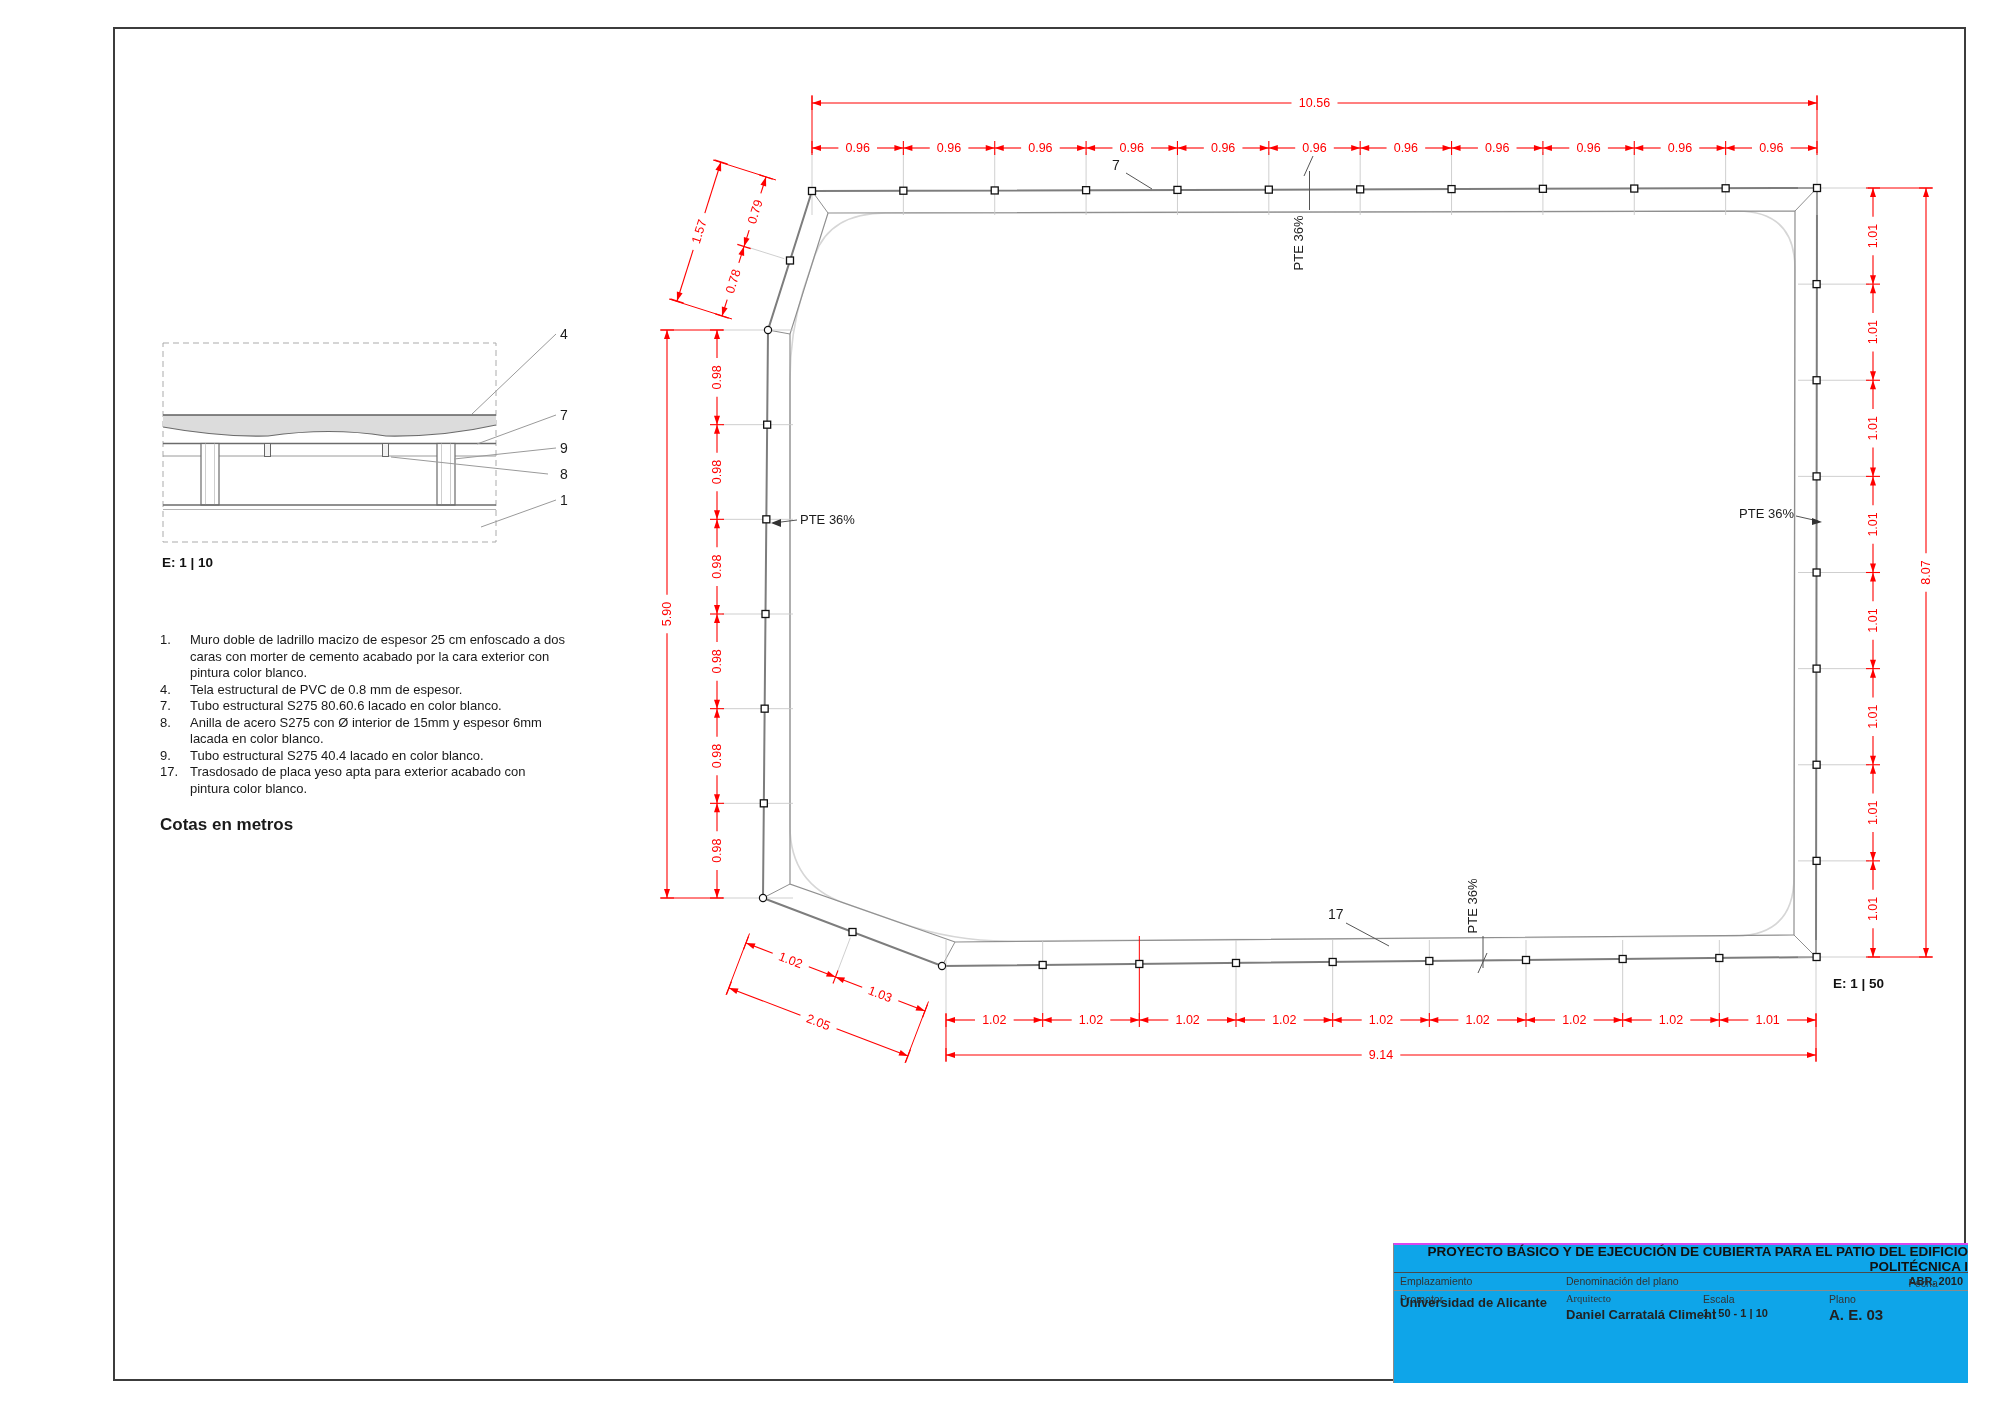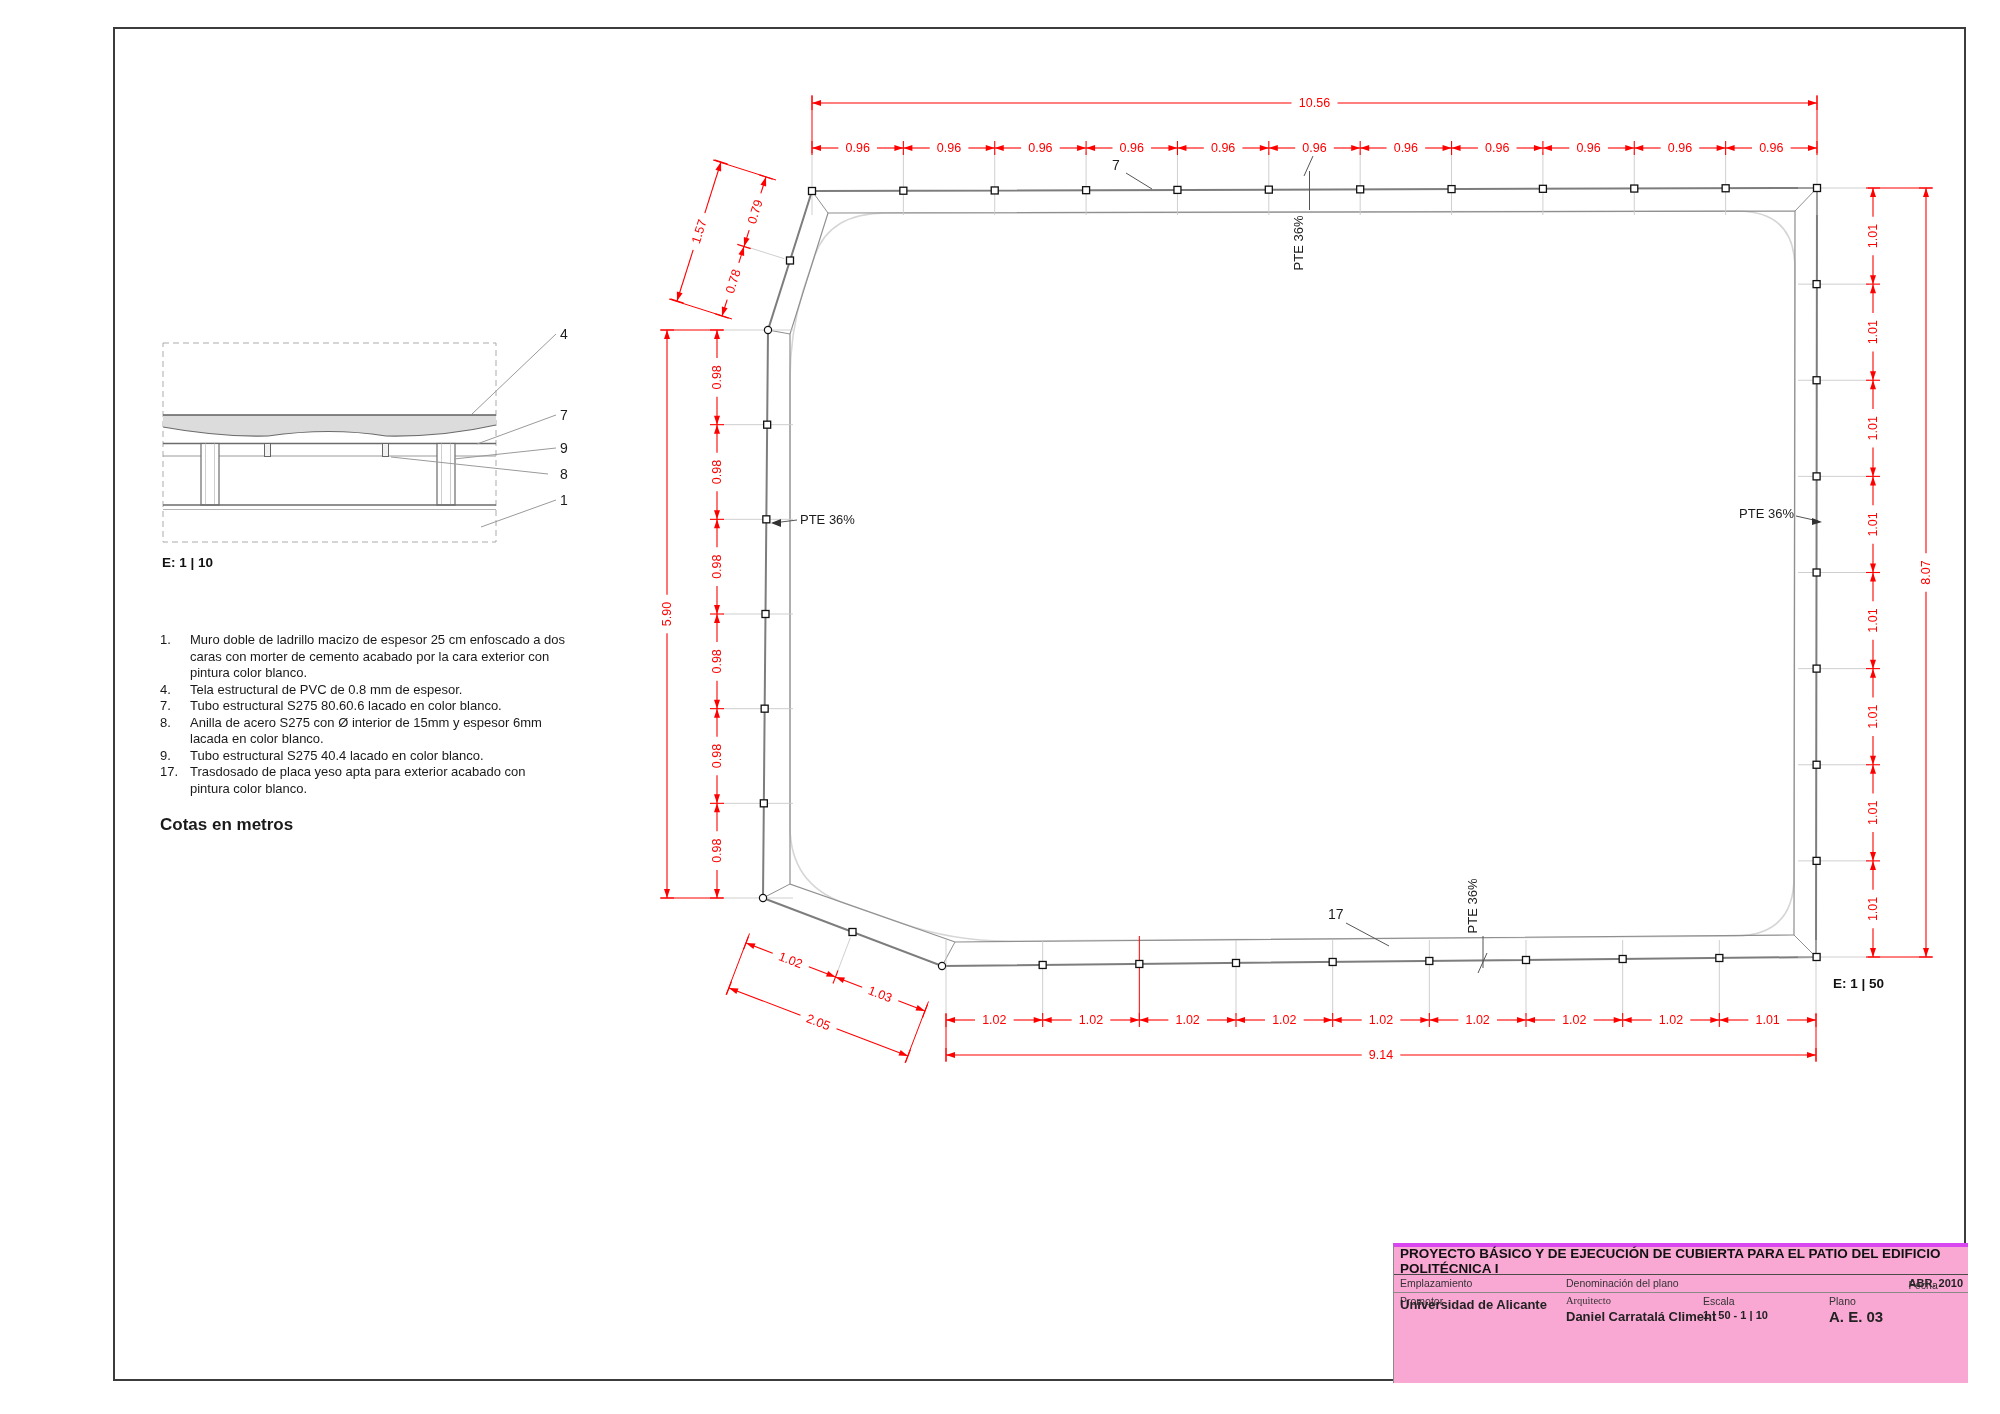--- a/index.html
+++ b/index.html
@@ -14,22 +14,22 @@
   .callout{font-size:14px;fill:#1c1c1c;}
   .scaletxt{font-size:13.5px;font-weight:bold;fill:#111;}
   
   .notes{position:absolute;left:160px;top:632px;width:408px;font-size:13px;line-height:16.5px;}
   .note-item{display:flex;}
   .note-num{flex:0 0 30px;}
   .note-text{flex:1;}
   .cotas{font-weight:bold;margin-top:20px;font-size:17px;}
   
   .titleblock{position:absolute;left:1393px;top:1243px;width:575px;height:140px;
-              border-top:4px solid #d946ef;border-left:1px solid #8a8a8a;box-sizing:border-box;
-              font-size:10.5px;color:#222;background:#f9a8d4;}
+              border-top:2px solid #d946ef;border-left:1px solid #8a8a8a;box-sizing:border-box;
+              font-size:10.5px;color:#222;background:#0ea5e9;text-align:right;}
   .tb-title{height:27px;border-bottom:1px solid #4a4a4a;display:flex;align-items:center;
             padding-left:6px;font-weight:bold;font-size:13.5px;color:#111;}
   .tb-row1{position:relative;height:17px;border-bottom:1px solid #8a8a8a;}
   .tb-row1 span{position:absolute;top:2px;}
   .tb-content{position:relative;height:51px;}
   .tb-row2{position:relative;height:43px;}
   .lab{color:#333;}
   .val-b{font-weight:bold;font-size:12px;color:#111;}
   .val{font-size:11px;color:#222;}
   .x-emp{left:6px;} .x-den{left:172px;} .x-esc{left:309px;} .x-pla{left:435px;}

